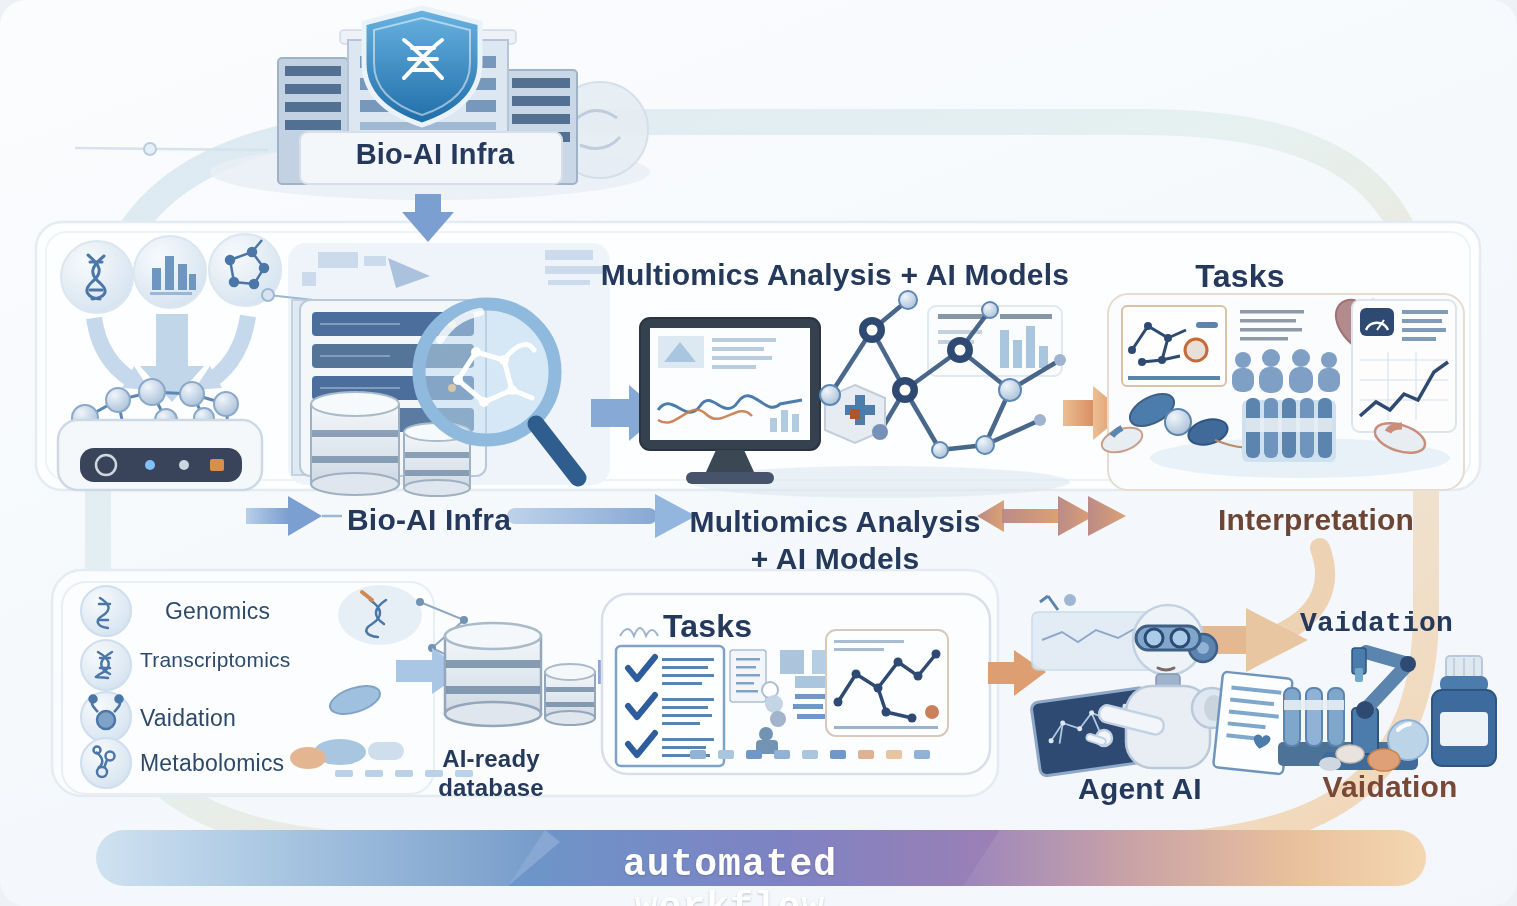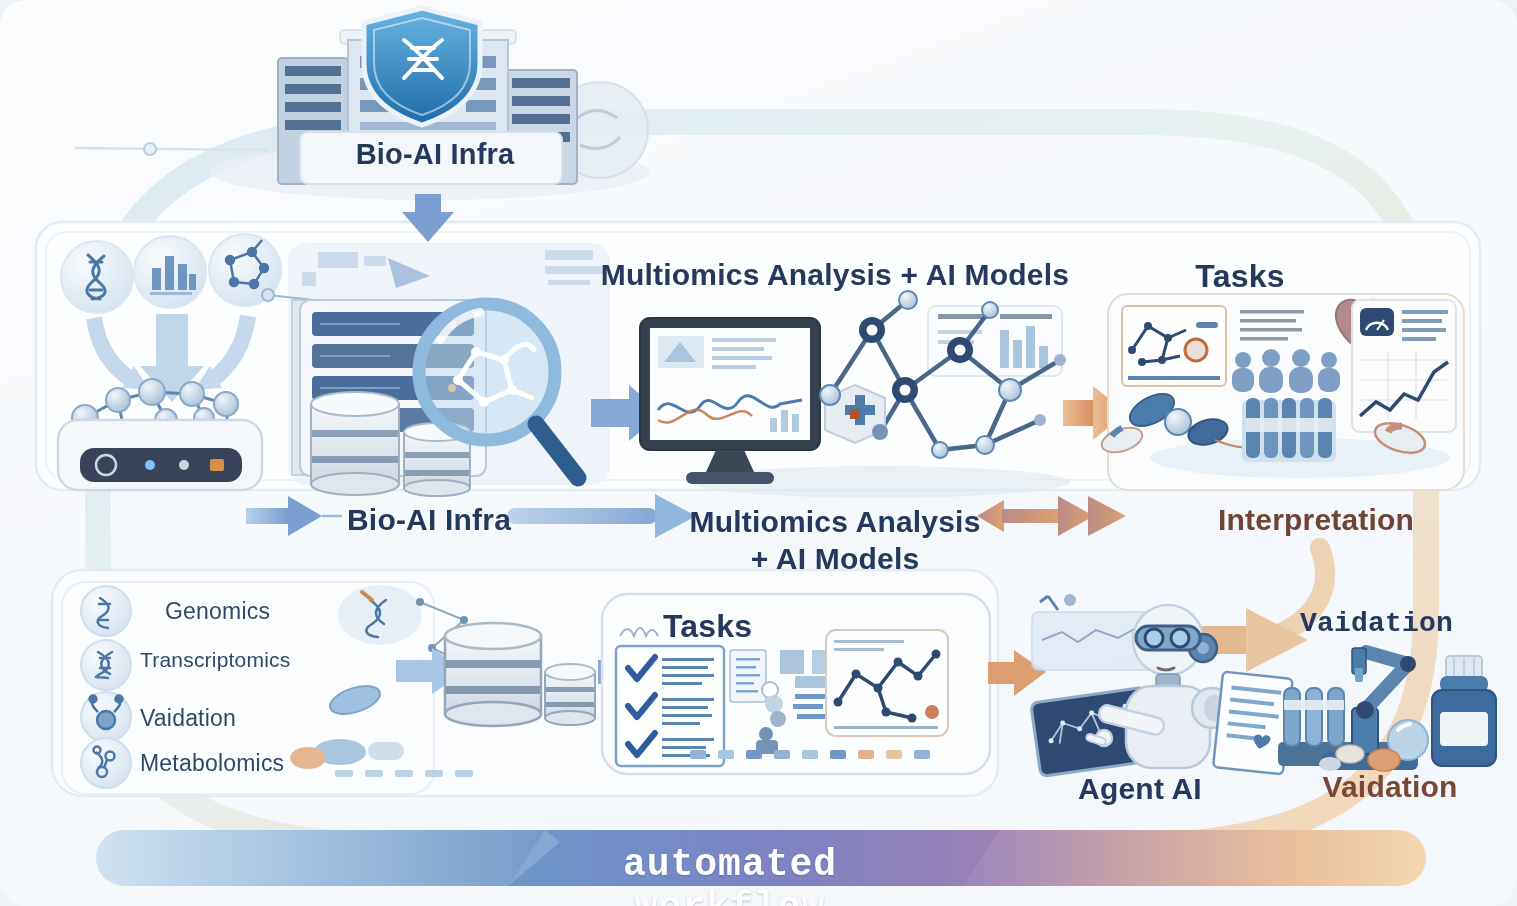--- a/index.html
+++ b/index.html
@@ -731,20 +731,24 @@
 <div class="txt center" style="left:670px;top:503px;width:330px;font-size:30px;line-height:37px;">
   <div>Multiomics Analysis</div>
   <div>+ AI Models</div>
 </div>
 
 <div class="txt label-sub" style="left:140px;top:598px;font-size:23px;color:#2e4a6b;margin-left:25px;">Genomics</div>
 <div class="txt label-sub" style="left:140px;top:648px;font-size:21px;color:#2e4a6b;">Transcriptomics</div>
 <div class="txt label-sub" style="left:140px;top:705px;font-size:23px;color:#2e4a6b;">Vaidation</div>
 <div class="txt label-sub" style="left:140px;top:750px;font-size:23px;color:#2e4a6b;">Metabolomics</div>
 
+<div class="txt center" style="left:411px;top:744px;width:160px;font-size:24px;line-height:29px;">
+  <div>AI-ready</div>
+  <div>database</div>
+</div>
 
 <div class="txt" style="left:663px;top:608px;font-size:32px;">Tasks</div>
 
 <div class="txt center" style="left:1060px;top:772px;width:160px;font-size:30px;">Agent AI</div>
 
 <div class="txt center" style="left:1300px;top:608px;width:150px;font-size:28px;font-family:Liberation Mono, monospace;">Vaidation</div>
 
 <div class="txt center" style="left:1305px;top:770px;width:170px;font-size:30px;color:#7a4836;">Vaidation</div>
 
 <div class="txt center" style="left:530px;top:843px;width:400px;font-size:38px;color:#ffffff;letter-spacing:1px;text-shadow:0 1px 2px rgba(60,70,120,.35);font-family:Liberation Mono, monospace;">automated workflow</div>

